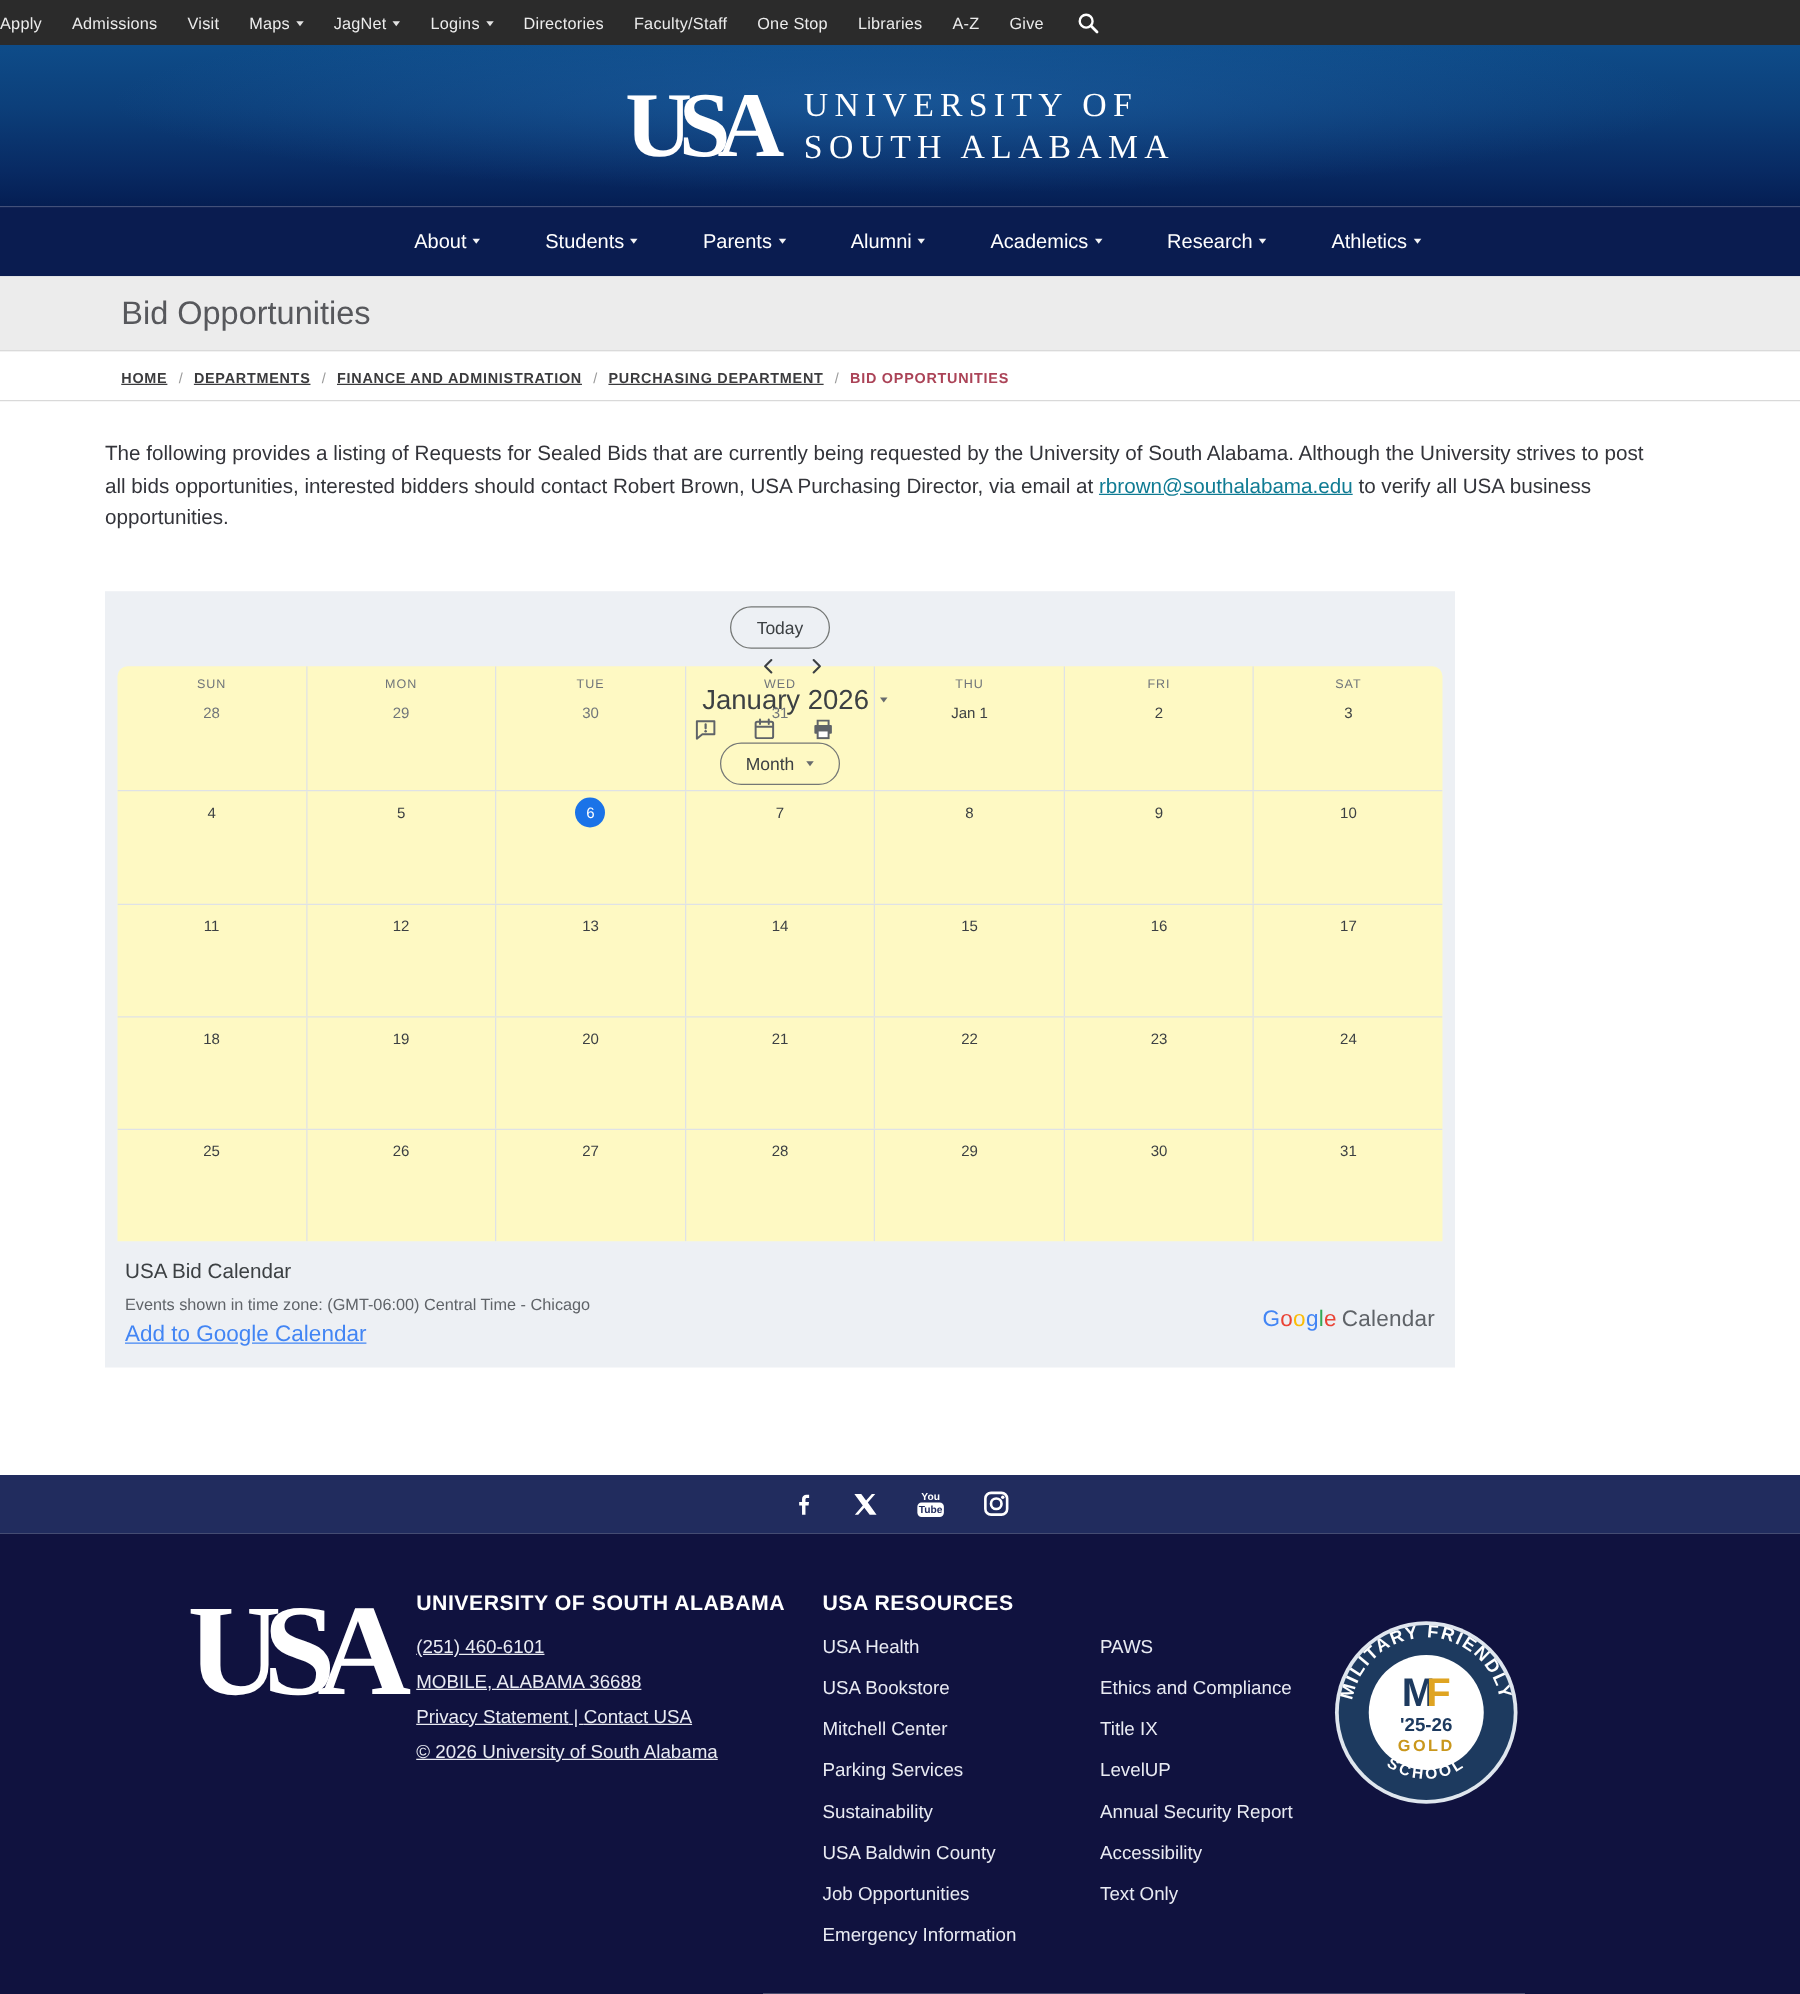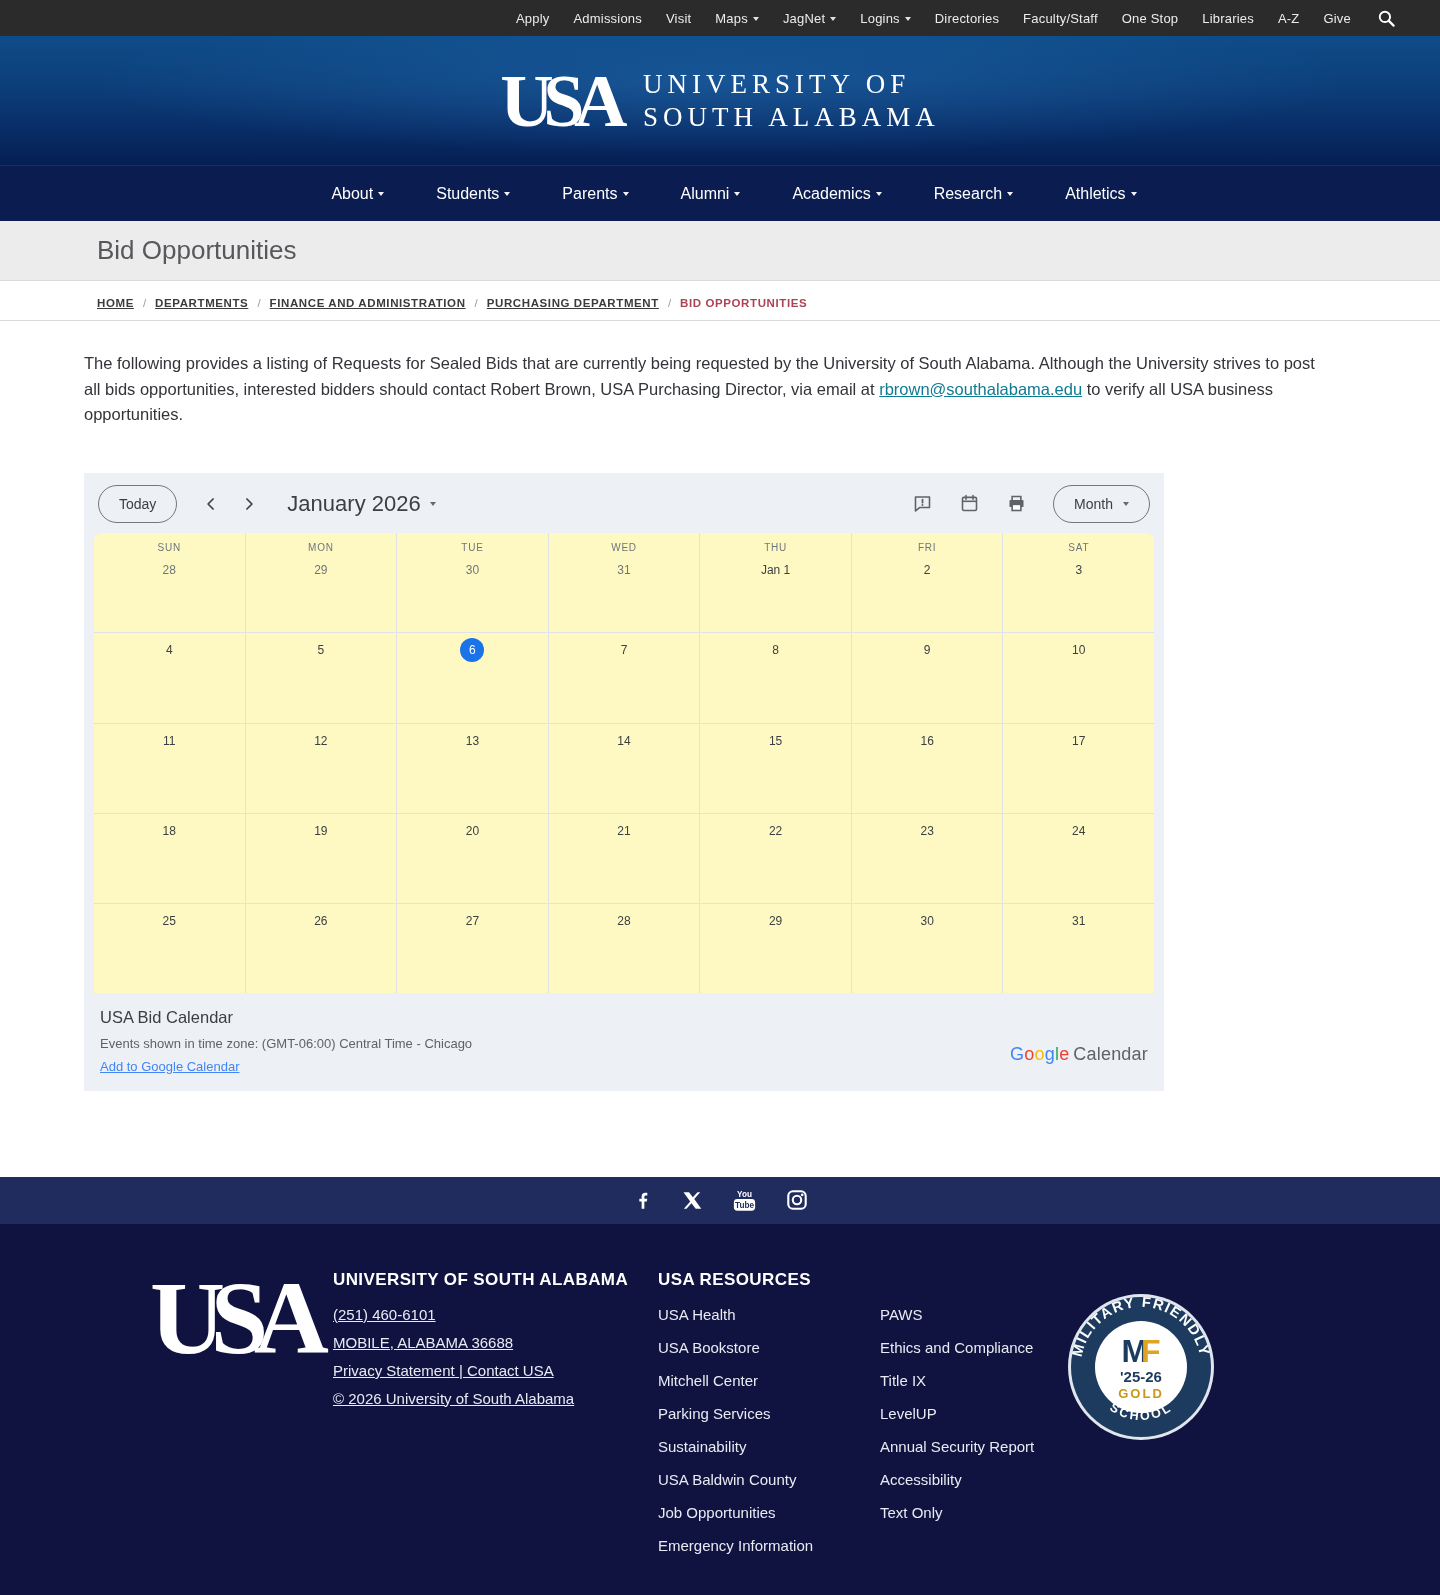--- a/index.html
+++ b/index.html
@@ -1,21 +1,21 @@
 <!DOCTYPE html>
 <html><head>
 <meta charset="utf-8">
 <style>
   * { margin:0; padding:0; box-sizing:border-box; }
   html,body { width:1440px; background:#ffffff; font-family:"Liberation Sans", sans-serif; }
   body { height:1595px; overflow:hidden; }
   a { text-decoration:none; color:inherit; cursor:pointer; }
 
   
-  .utilbar { height:36px; background:#2b2b2b; display:flex; align-items:center; justify-content:flex-end; padding-right:44px; gap:0; }
+  .utilbar { height:36px; background:#2b2b2b; display:flex; align-items:center; padding-right:44px; gap:0; }
   .utilnav { display:flex; align-items:center; gap:24px; }
   .util-link { color:#ececec; font-size:13px; letter-spacing:.2px; }
   .caret { display:inline-block; width:0; height:0; border-left:3.5px solid transparent; border-right:3.5px solid transparent; border-top:4.5px solid currentColor; margin-left:5px; vertical-align:middle; opacity:.95; }
   .search-btn { margin-left:26px; display:flex; align-items:center; }
 
   
   .masthead { height:129px; display:flex; align-items:center; justify-content:center;
     background: radial-gradient(ellipse at 50% 35%, rgba(35,105,175,.50), rgba(35,105,175,0) 62%),
                 linear-gradient(180deg,#0e4c89 0%, #0c3f7a 38%, #082a63 78%, #051e53 100%); }
   .lockup { display:flex; align-items:center; }
@@ -35,21 +35,21 @@
   .crumb { font-size:11.5px; font-weight:700; letter-spacing:.6px; color:#3b3b3d; text-decoration:underline; }
   .crumb.current { color:#ab4357; text-decoration:none; }
   .crumb-sep { color:#9a9a9a; margin:0 9px; font-size:11.5px; }
 
   
   .intro { margin:30px 110px 0 84px; font-size:16.5px; line-height:1.55; color:#33343a; }
   .intro a { color:#0f7b93; text-decoration:underline; }
 
   
   .calendar { margin:45px 0 0 84px; width:1080px; background:#edf0f4; padding:12px 10px 16px; }
-  .cal-toolbar { display:flex; height:38px; padding:0 4px; }
+  .cal-toolbar { display:flex; align-items:center; height:38px; padding:0 4px;flex-direction:column; }
   .pill-btn { border:1px solid #747775; border-radius:19px; background:transparent; padding:8px 20px; font-size:14px; color:#3c4043; font-family:inherit; cursor:pointer; display:flex; align-items:center; }
   .chev-btn { background:none; border:none; cursor:pointer; padding:4px; display:flex; align-items:center; }
   .nav-chevrons { display:flex; gap:10px; margin-left:20px; }
   .cal-title { margin-left:24px; font-size:22px; color:#3c4043; display:flex; align-items:center; cursor:pointer; }
   .cal-title .caret { border-top-color:#5f6368; margin-left:9px; }
   .tool-icons { display:flex; gap:26px; align-items:center; margin-right:26px; }
   .tool-icons span { display:flex; cursor:pointer; }
   .spacer { flex:1; }
   .month-btn .caret { border-top-color:#5f6368; margin-left:10px; }
 
@@ -59,21 +59,21 @@
   .cal-cell { flex:1 1 0; border-left:1px solid #dfe2e6; text-align:center; }
   .cal-cell:first-child { border-left:none; }
   .dow { font-size:10px; letter-spacing:.8px; color:#70757a; margin-top:9px; font-weight:500; }
   .num { font-size:12px; color:#3c4043; margin-top:5px; height:24px; display:flex; align-items:center; justify-content:center; }
   .cal-cell.muted .num { color:#70757a; }
   .today-circle { width:24px; height:24px; border-radius:50%; background:#1a73e8; color:#ffffff; display:flex; align-items:center; justify-content:center; font-size:12px; }
 
   .cal-footer { display:flex; justify-content:space-between; align-items:center; padding:15px 6px 0 6px; }
   .cal-meta h3 { font-size:16.5px; color:#3c4043; font-weight:500; margin-bottom:9px; }
   .tz { font-size:13px; color:#5f6368; margin-bottom:6px; }
-  .addlink { font-size:13px; color:#4285f4; text-decoration:underline; }
+  .addlink { font-size:18px; color:#4285f4; text-decoration:underline; }
   .glogo { font-size:18px; margin-top:26px; letter-spacing:.2px; }
   .glogo .cal-word { color:#5f6368; margin-left:4px; }
 
   
   .socialbar { margin-top:86px; height:47px; background:#212c5e; display:flex; align-items:center; justify-content:center; gap:28px; }
   .social-link { display:flex; align-items:center; }
 
   
   .sitefooter { height:375px; background:#10123f; color:#eef0f6; display:flex; padding:42px 0 0 150px; }
   .f-logo { width:183px; }

